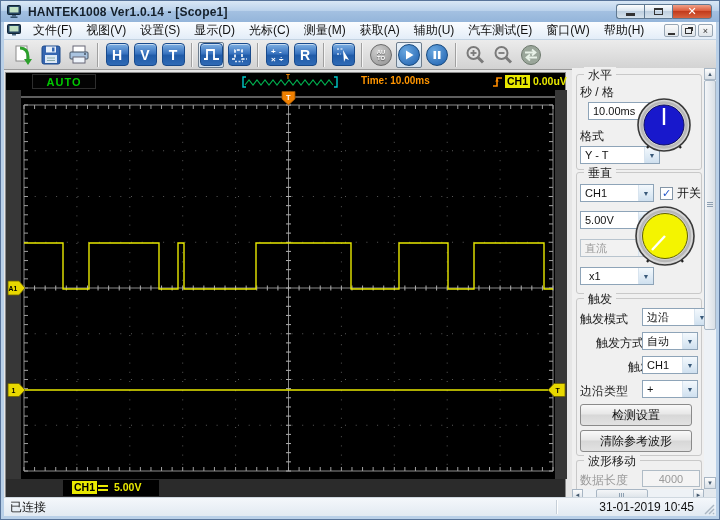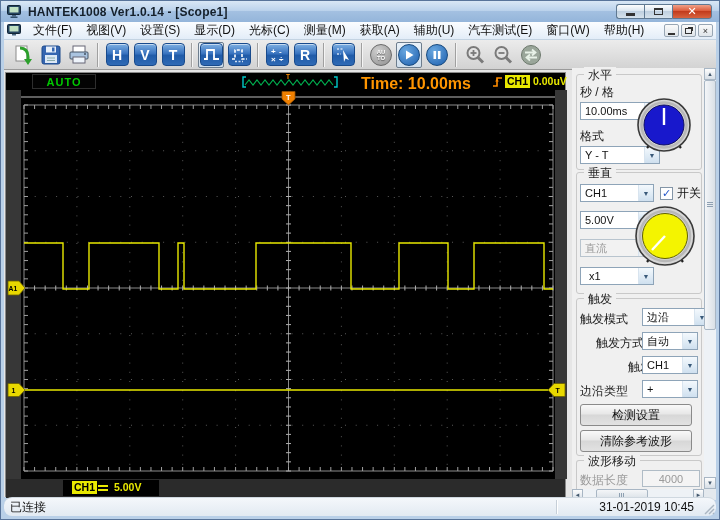--- a/index.html
+++ b/index.html
@@ -60,21 +60,21 @@
   .client{ position:absolute; left:4px; right:4px; top:70px; bottom:23px; background:#e6e6e6; }
 
   
   .scope{ position:absolute; left:1px; top:2px; width:561px; height:425px; background:#000;
     border:1px solid #8a8a8a; }
   .readout{ position:absolute; left:0; top:0; width:100%; height:17px; background:#000; }
   .auto-box{ position:absolute; left:26px; top:1px; width:64px; height:15px;
     border:1px solid #2e2e2e; background:#030303; color:#00c800; font-weight:bold;
     font-size:11px; display:flex; align-items:center; justify-content:center; letter-spacing:1px;}
   .preview{ position:absolute; left:232px; top:0; }
-  .time-lab{ position:absolute; left:355px; top:2px; color:#ff9500; font-size:16px; font-weight:bold;}
+  .time-lab{ position:absolute; left:355px; top:2px; color:#ff9500; font-size:10px; font-weight:bold;}
   .trig-glyph{ position:absolute; left:486px; top:2px; }
   .ch-badge{ background:#e8e800; color:#000; font-size:10.5px; font-weight:bold; padding:0 2px;
     display:inline-block; line-height:13px;}
   .trig-ch{ position:absolute; left:499px; top:2px;}
   .trig-val{ position:absolute; left:527px; top:2px; color:#e8e800; font-size:10.5px; font-weight:bold;}
   #scope-svg{ position:absolute; left:0; top:17px; }
   .chinfo{ position:absolute; left:0; top:406px; width:100%; height:19px; background:#2b2b2b;}
   .chinfo .pill{ position:absolute; left:57px; top:1px; width:96px; height:16px; background:#000;}
   .chinfo .ch-badge{ position:absolute; left:66px; top:2px;}
   .dc-icon{ position:absolute; left:92px; top:6px; width:10px;}
@@ -123,21 +123,21 @@
     border:1px solid #a8b6c4; font-size:6px; color:#44596e; display:flex; align-items:center; justify-content:center;}
   .hthumb{ position:absolute; left:24px; top:0; width:52px; height:11px;
     background:linear-gradient(#f4f6f8,#d9e0e7); border:1px solid #a8b6c4; border-radius:2px;}
   .hthumb .grip{ position:absolute; top:2.5px; left:50%; margin-left:-3px; width:1px; height:6px;
     background:#8ea0b2; box-shadow:2px 0 0 #8ea0b2, 4px 0 0 #8ea0b2;}
   .corner{ position:absolute; left:132px; top:421px; width:12px; height:11px; background:#e4e9ee;}
 
   
   .statusbar{ position:absolute; left:4px; right:4px; bottom:4px; height:19px;
     background:linear-gradient(#f4f7fb,#e2eaf2); border-top:1px solid #cfd8e0;
-    display:flex; align-items:center; font-size:12px;border-radius:8px;}
+    display:flex; align-items:center; font-size:12px;}
   .sb-conn{ margin-left:6px;}
   .sb-div{ position:absolute; left:552px; top:2px; bottom:2px; border-left:1px solid #c6cfd8;
     border-right:1px solid #fff;}
   .sb-date{ position:absolute; right:22px; top:2px; font-size:12px; }
   .sb-grip{ position:absolute; right:1px; bottom:1px; }
 
   .mini-icon{ display:inline-block; }
 </style>
 </head>
 <body>
@@ -661,21 +661,21 @@
       <span class="vdiv-lab">5.00V</span>
     </div>
   </div>
 
   <div class="rpanel">
 
     <div class="group" style="top:6px; height:96px;">
       <span class="gtitle">水平</span>
     </div>
     <span class="plabel" style="left:8px; top:16px;">秒 / 格</span>
-    <div class="combo" style="left:8px; top:34px; width:80px;align-items:center;">
+    <div class="combo" style="left:16px; top:34px; width:80px;align-items:center;">
       <span>10.00ms</span>
       <span class="arrow">▼</span>
     </div>
     <span class="plabel" style="left:8px; top:60px;">格式</span>
     <div class="combo" style="left:8px; top:78px; width:80px;">
       <span>Y - T</span>
       <span class="arrow">▼</span>
     </div>
     <svg class="knob" style="left:62px; top:28px;" width="60" height="60" viewBox="0 0 60 60">
       <line x1="13" y1="52" x2="19" y2="45" stroke="#222" stroke-width="2.2"></line>

